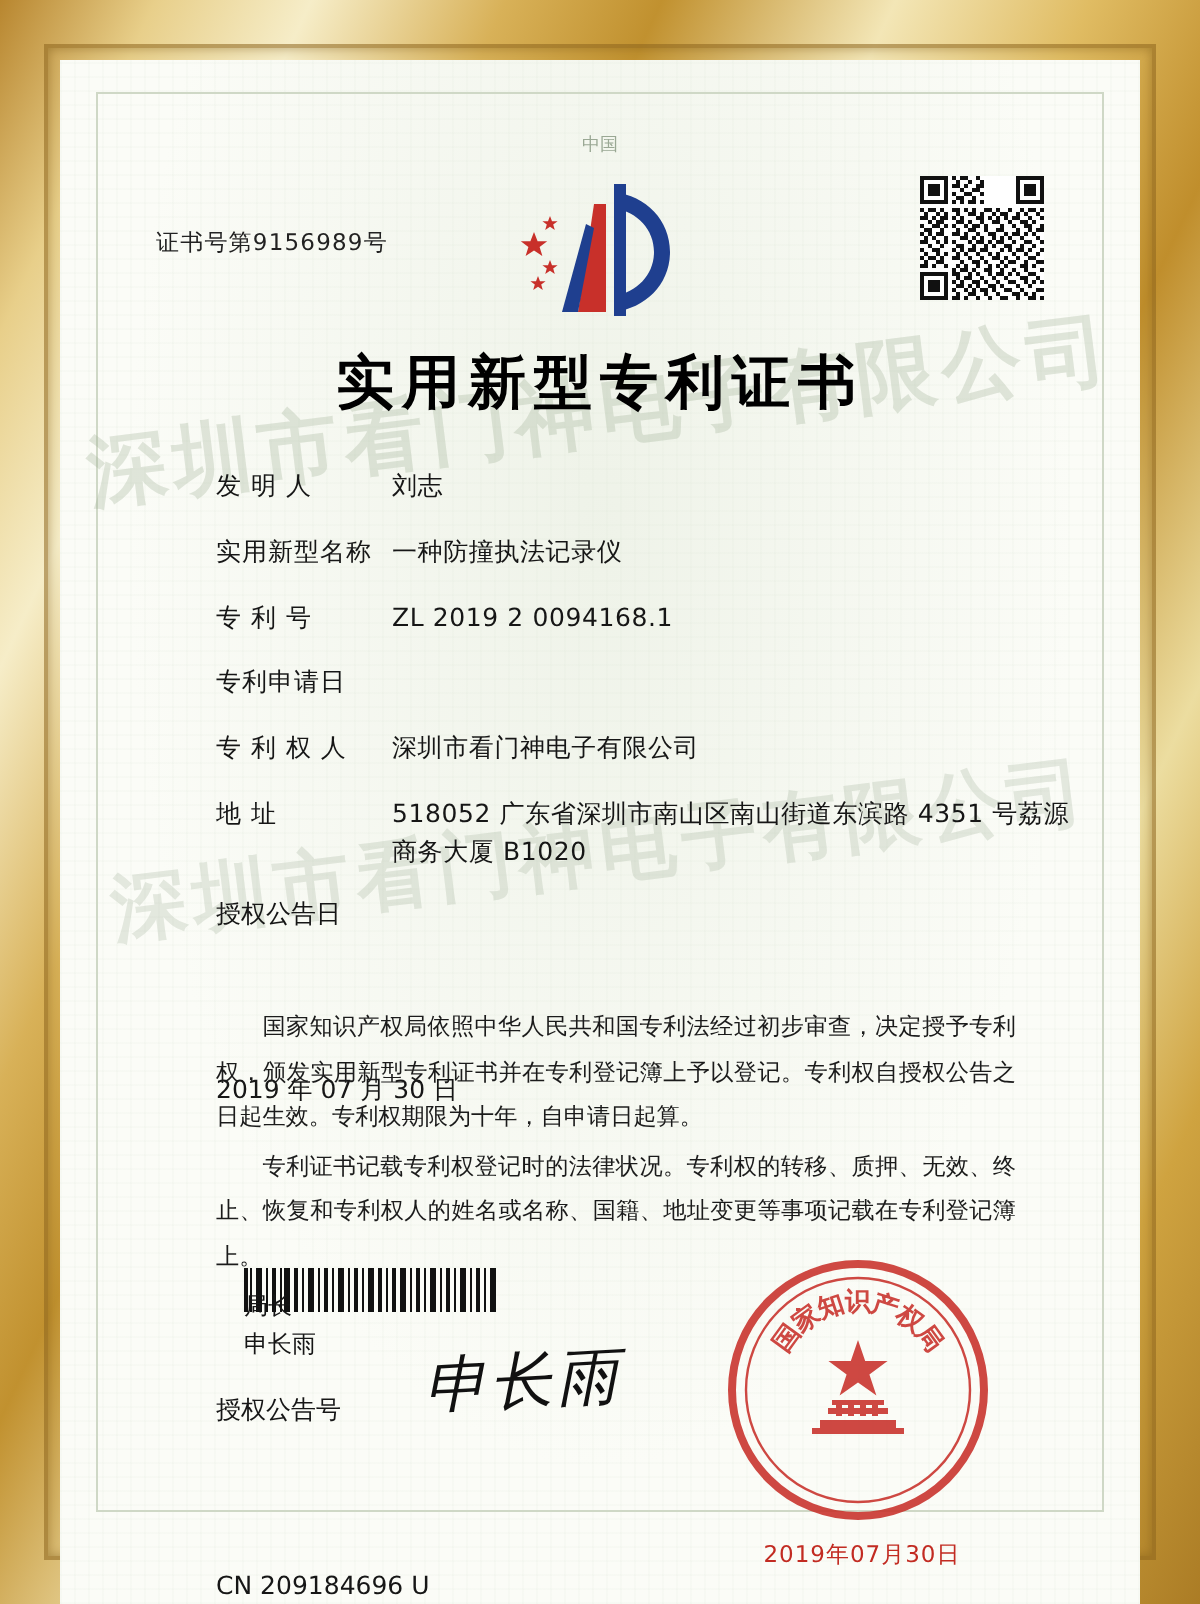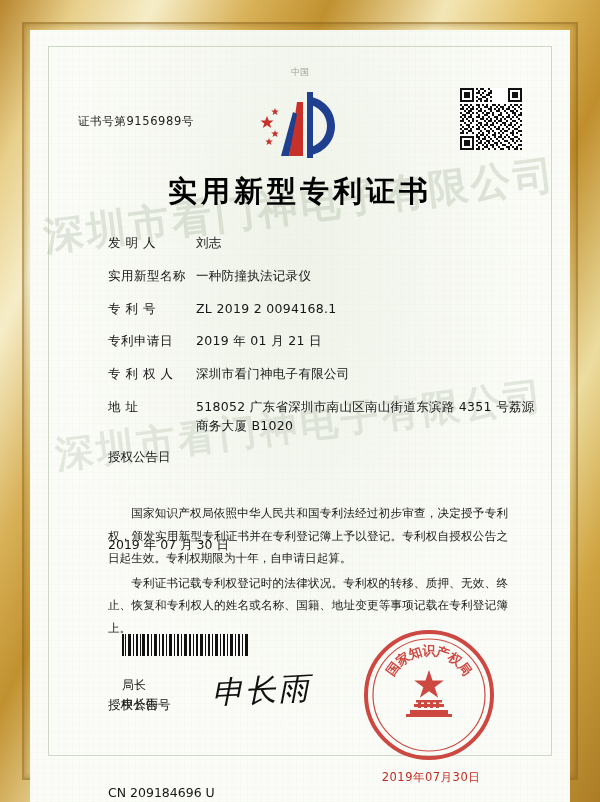--- a/index.html
+++ b/index.html
@@ -205,21 +205,21 @@
     left: 92px;
     top: 604px;
     width: 126px;
     height: 22px;
   }
 
   
   .sig-block {
     position: absolute;
     left: 92px;
-    top: 646px;
+    top: 614px;
     font-size: 12px;
     color: #161616;
     line-height: 1.55;
     font-family: "DejaVu Sans", sans-serif;
   }
   .sig-script {
     position: absolute;
     left: 182px;
     top: 640px;
     font-size: 31px;
@@ -568,21 +568,20 @@
       <div class="field">
         <div class="lbl">实用新型名称</div>
         <div class="val">一种防撞执法记录仪</div>
       </div>
       <div class="field">
         <div class="lbl">专 利 号</div>
         <div class="val">ZL 2019 2 0094168.1</div>
       </div>
       <div class="field">
         <div class="lbl">专利申请日</div>
-        <div class="val">2019 年 01 月 21 日</div>
       </div>
       <div class="field">
         <div class="lbl">专 利 权 人</div>
         <div class="val">深圳市看门神电子有限公司</div>
       </div>
       <div class="field">
         <div class="lbl">地 址</div>
         <div class="val">
           <span>518052 广东省深圳市南山区南山街道东滨路 4351 号荔源</span>
           <span class="line2">商务大厦 B1020</span>

